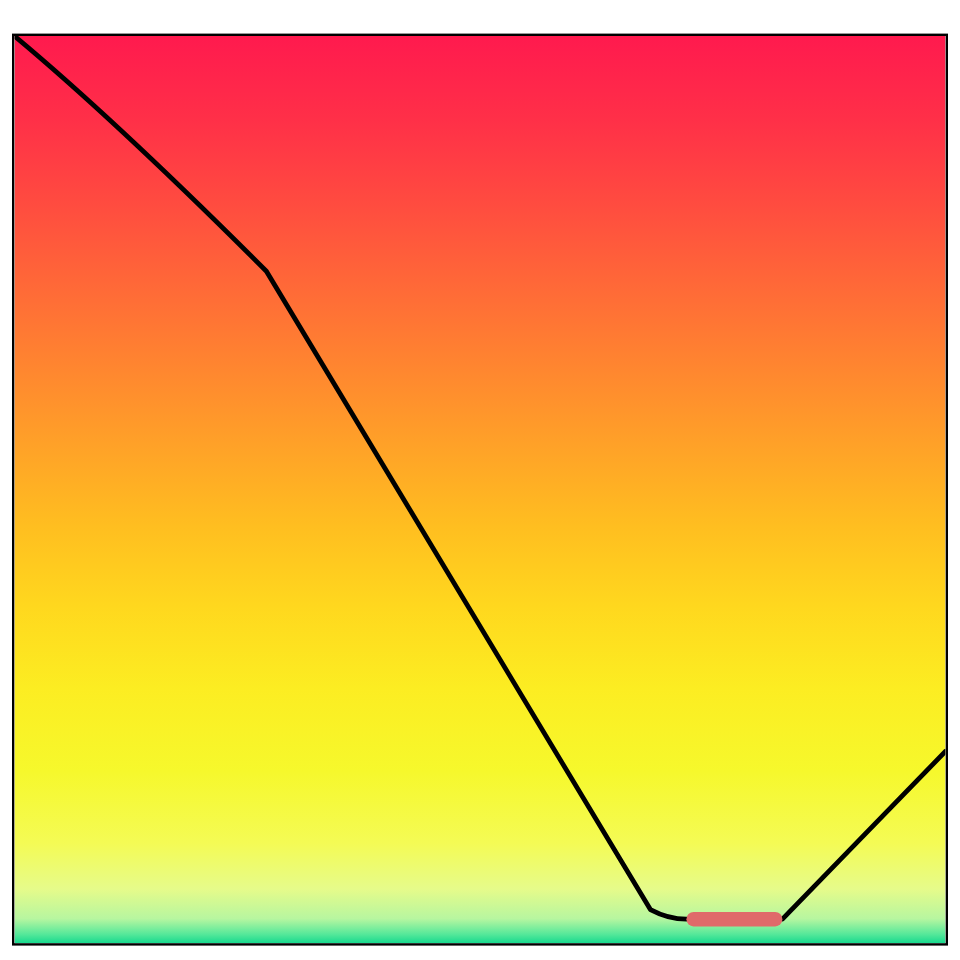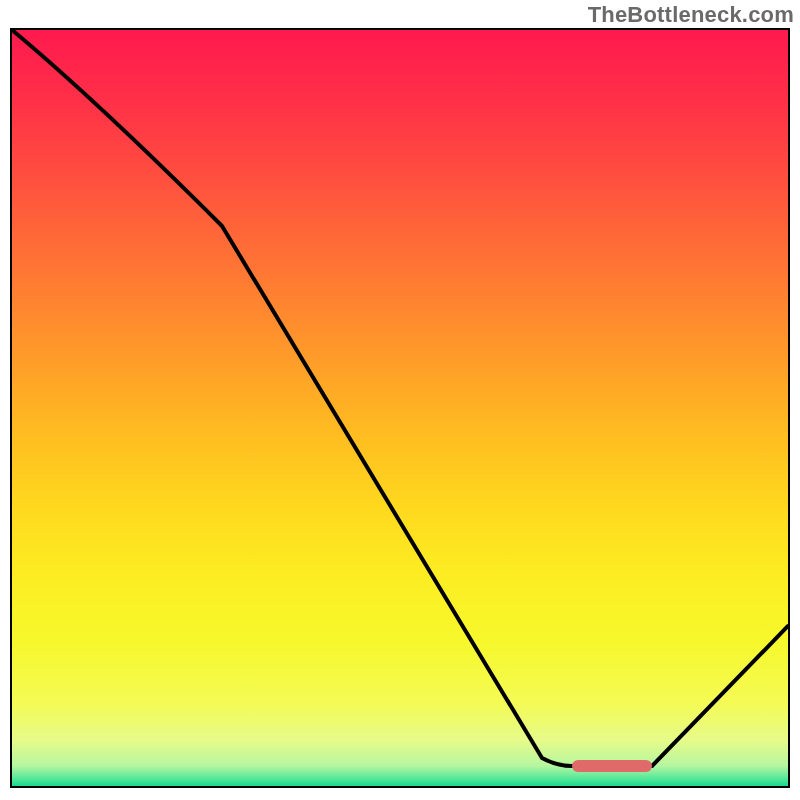--- a/index.html
+++ b/index.html
@@ -50,21 +50,20 @@
     width: 100%;
     height: 100%;
     display: block;
     pointer-events: none;
   }
 </style>
 </head>
 <body>
 <div class="stage">
 
-  <div class="watermark">TheBottleneck.com</div>
 
   <div class="frame">
 
     <svg class="bg" viewBox="0 0 776 756" preserveAspectRatio="none">
       <defs>
         <linearGradient id="heat" x1="0" y1="0" x2="0" y2="1">
             <stop offset="0%" stop-color="#ff1a4e"></stop>
             <stop offset="9%" stop-color="#ff2f48"></stop>
             <stop offset="18%" stop-color="#ff4a40"></stop>
             <stop offset="27%" stop-color="#ff6738"></stop>

